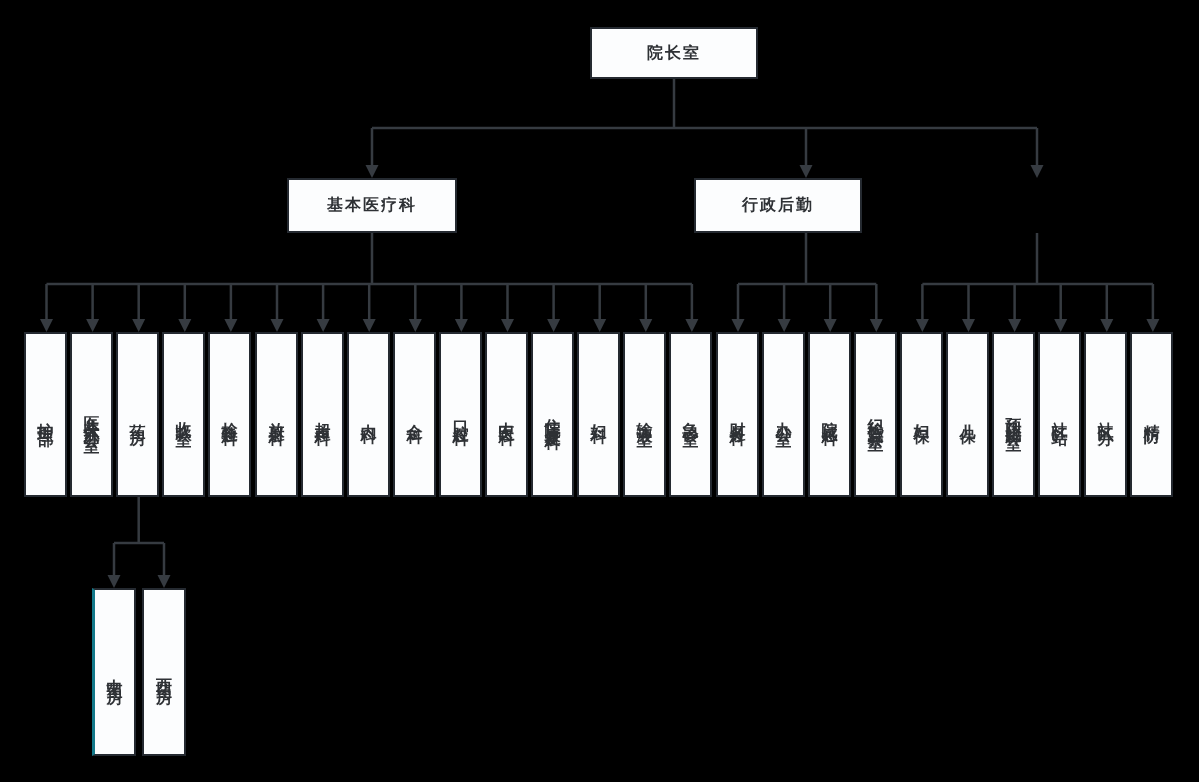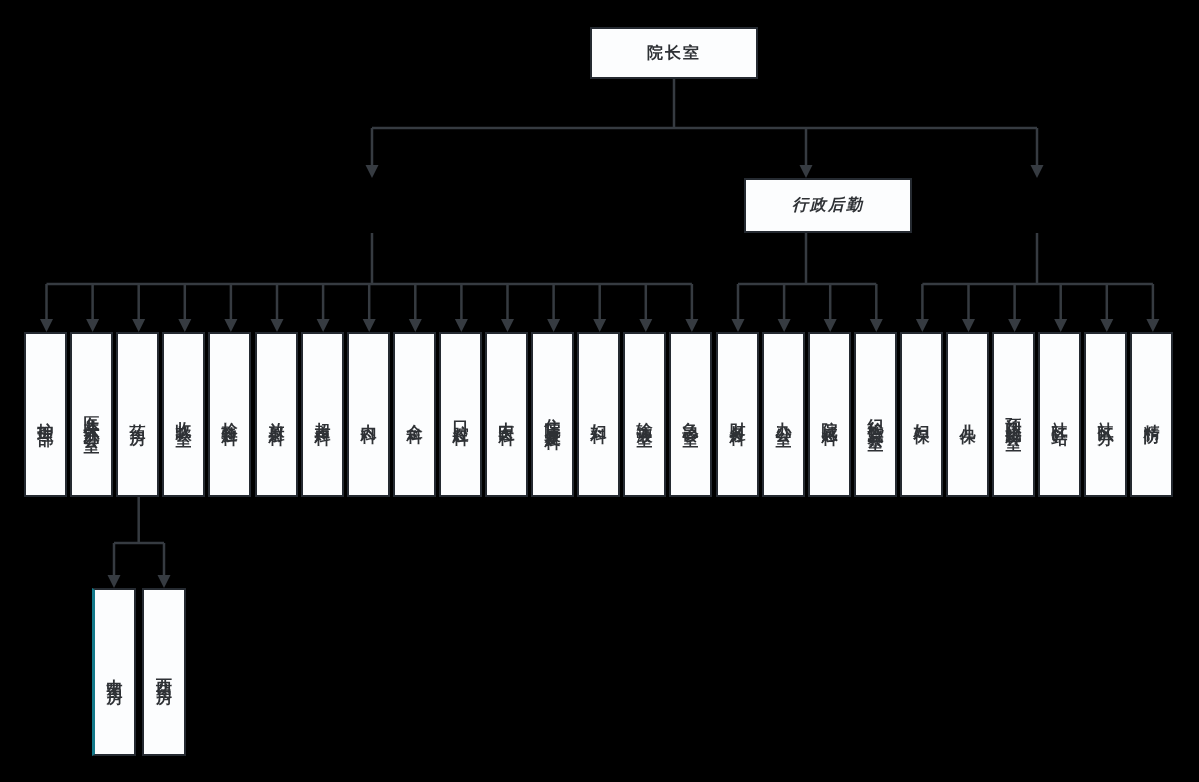--- a/index.html
+++ b/index.html
@@ -114,21 +114,24 @@
         <path d="M1146.4,319 L1159.4,319 L1152.9,332 Z"></path>
         <path d="M107.5,575 L120.5,575 L114,588 Z"></path>
         <path d="M157.5,575 L170.5,575 L164,588 Z"></path>
       </g>
     </svg>
 
   <div class="node" style="left:590px;top:27px;width:168px;height:52px;">
     <span>院长室</span>
   </div>
 
-  <div class="node" style="left:744px;top:178px;width:168px;height:55px;font-style:italic;">
+  <div class="node" style="left:287px;top:178px;width:170px;height:55px;">
+    <span>基本医疗科</span>
+  </div>
+  <div class="node" style="left:694px;top:178px;width:168px;height:55px;">
     <span>行政后勤</span>
   </div>
 
   <div class="vbox sub teal" style="left:92px;">
     <span class="vtext">中药房</span>
   </div>
   <div class="vbox sub" style="left:142px;">
     <span class="vtext">西药房</span>
   </div>
 

